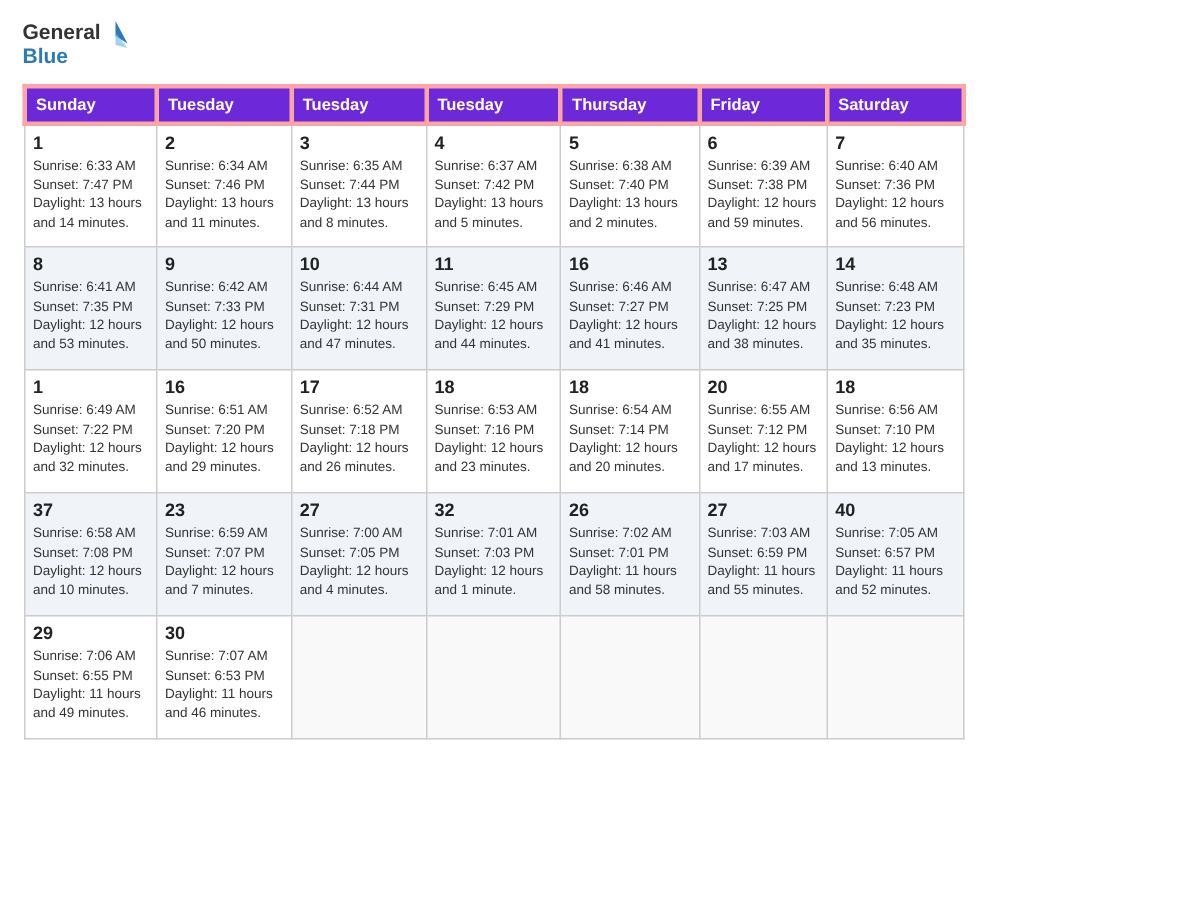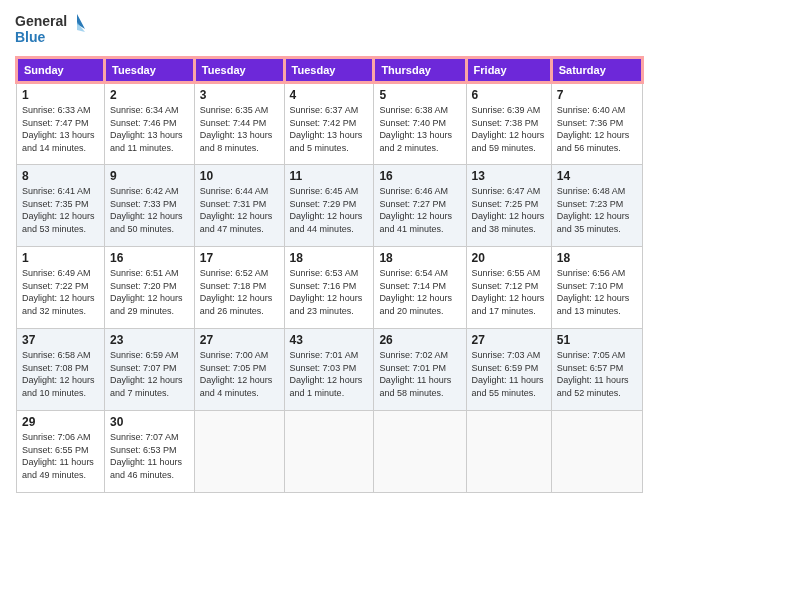--- a/index.html
+++ b/index.html
@@ -207,33 +207,33 @@
           </td>
           <td>
             <div class="day-number">23</div>
             <div class="day-info">Sunrise: 6:59 AM<br>Sunset: 7:07 PM<br>Daylight: 12 hours and 7 minutes.</div>
           </td>
           <td>
             <div class="day-number">27</div>
             <div class="day-info">Sunrise: 7:00 AM<br>Sunset: 7:05 PM<br>Daylight: 12 hours and 4 minutes.</div>
           </td>
           <td>
-            <div class="day-number">43</div>
+            <div class="day-number">32</div>
             <div class="day-info">Sunrise: 7:01 AM<br>Sunset: 7:03 PM<br>Daylight: 12 hours and 1 minute.</div>
           </td>
           <td>
             <div class="day-number">26</div>
             <div class="day-info">Sunrise: 7:02 AM<br>Sunset: 7:01 PM<br>Daylight: 11 hours and 58 minutes.</div>
           </td>
           <td>
             <div class="day-number">27</div>
             <div class="day-info">Sunrise: 7:03 AM<br>Sunset: 6:59 PM<br>Daylight: 11 hours and 55 minutes.</div>
           </td>
           <td>
-            <div class="day-number">51</div>
+            <div class="day-number">40</div>
             <div class="day-info">Sunrise: 7:05 AM<br>Sunset: 6:57 PM<br>Daylight: 11 hours and 52 minutes.</div>
           </td>
         </tr>
         <tr>
           <td>
             <div class="day-number">29</div>
             <div class="day-info">Sunrise: 7:06 AM<br>Sunset: 6:55 PM<br>Daylight: 11 hours and 49 minutes.</div>
           </td>
           <td>
             <div class="day-number">30</div>

